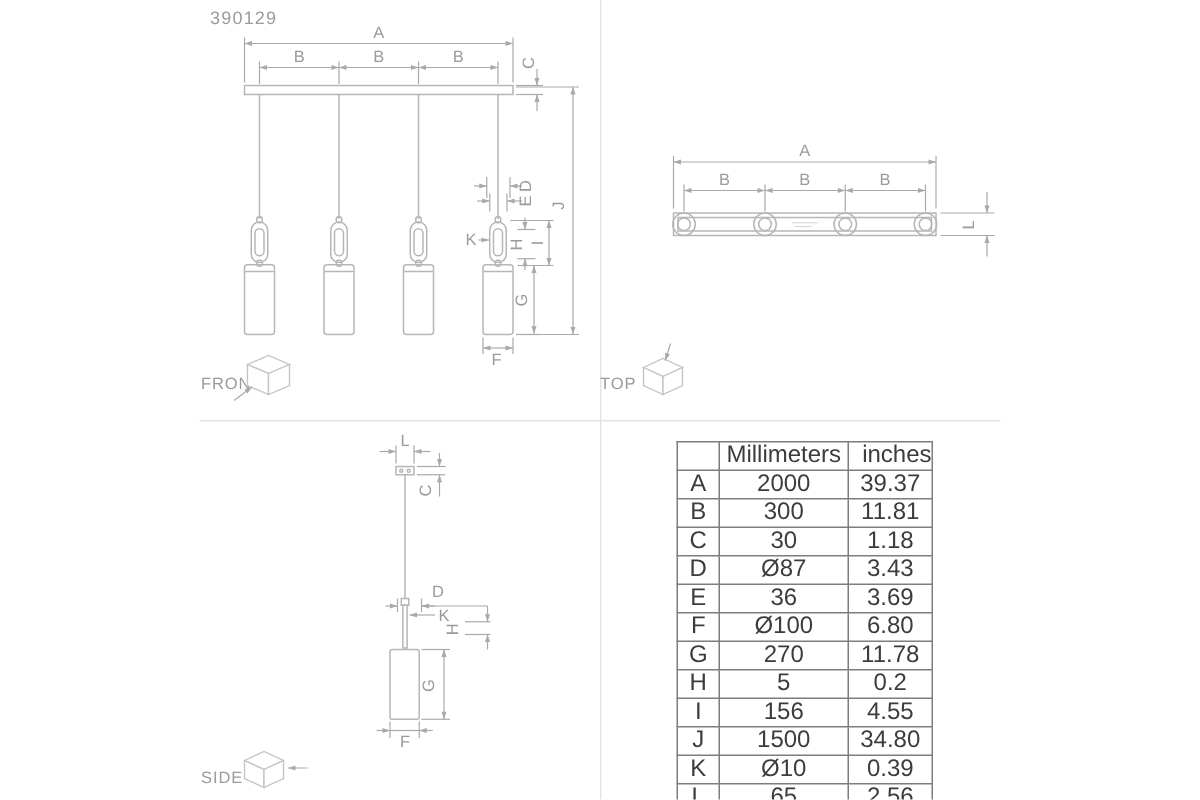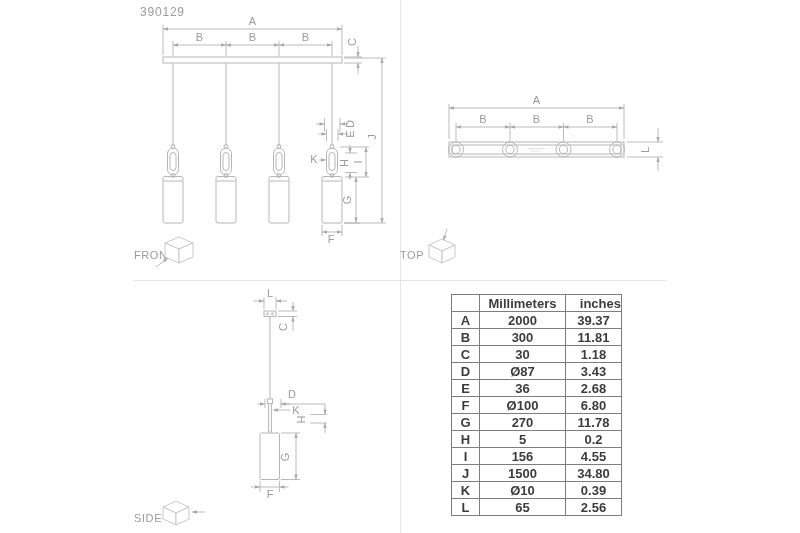--- a/index.html
+++ b/index.html
@@ -13,21 +13,21 @@
   .cube{stroke:#c3c3c3;fill:#ffffff;stroke-width:0.9;}
   .div{stroke:#e4e4e4;stroke-width:1;}
   .mark{stroke:#d8d8d8;stroke-width:0.8;}
   text.dim{fill:#9b9b9b;font-size:11px;}
   text.vlabel{fill:#9b9b9b;font-size:11px;letter-spacing:0.6px;}
   text.code{fill:#9b9b9b;font-size:12px;letter-spacing:0.8px;}
   .table-wrap{position:absolute;left:451px;top:294px;width:167px;}
   table{border-collapse:collapse;width:167px;table-layout:fixed;}
   th,td{
     border:1px solid #7d7d7d;height:16px;padding:0;text-align:center;
-    font-size:13px;font-weight:bold;color:#3c3c3c;vertical-align:middle;
+    font-size:16px;font-weight:normal;color:#3c3c3c;vertical-align:middle;
   }
   .c-dim{width:27px;}
   .c-mm{width:85px;}
   .c-in{width:55px;text-align:right;}
 </style>
 </head>
 <body>
 
 
 
@@ -388,21 +388,21 @@
           <td>1.18</td>
         </tr>
       <tr>
           <td>D</td>
           <td>Ø87</td>
           <td>3.43</td>
         </tr>
       <tr>
           <td>E</td>
           <td>36</td>
-          <td>2.68</td>
+          <td>3.69</td>
         </tr>
       <tr>
           <td>F</td>
           <td>Ø100</td>
           <td>6.80</td>
         </tr>
       <tr>
           <td>G</td>
           <td>270</td>
           <td>11.78</td>

